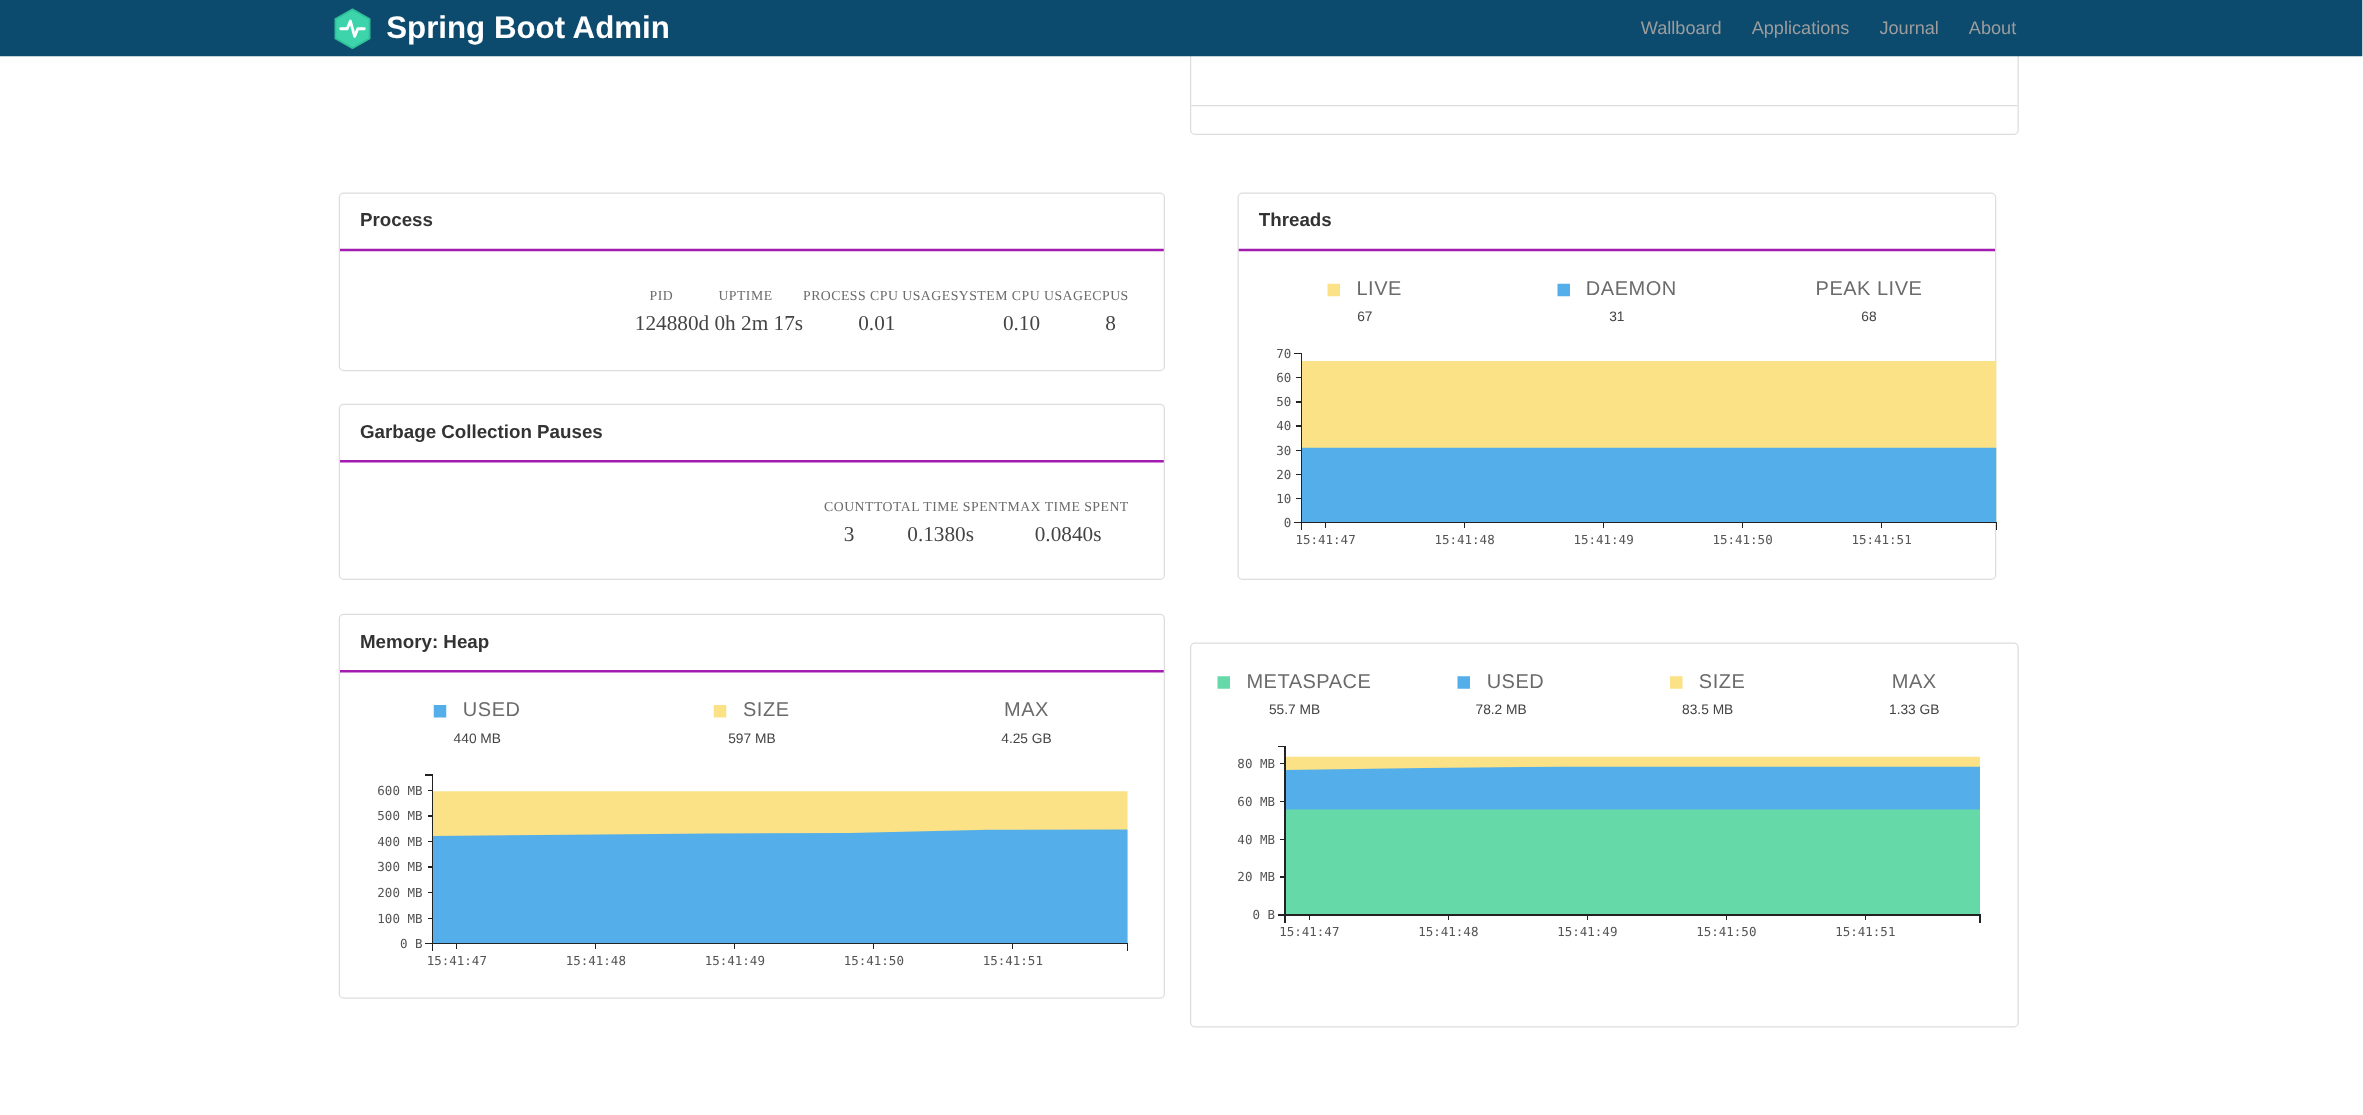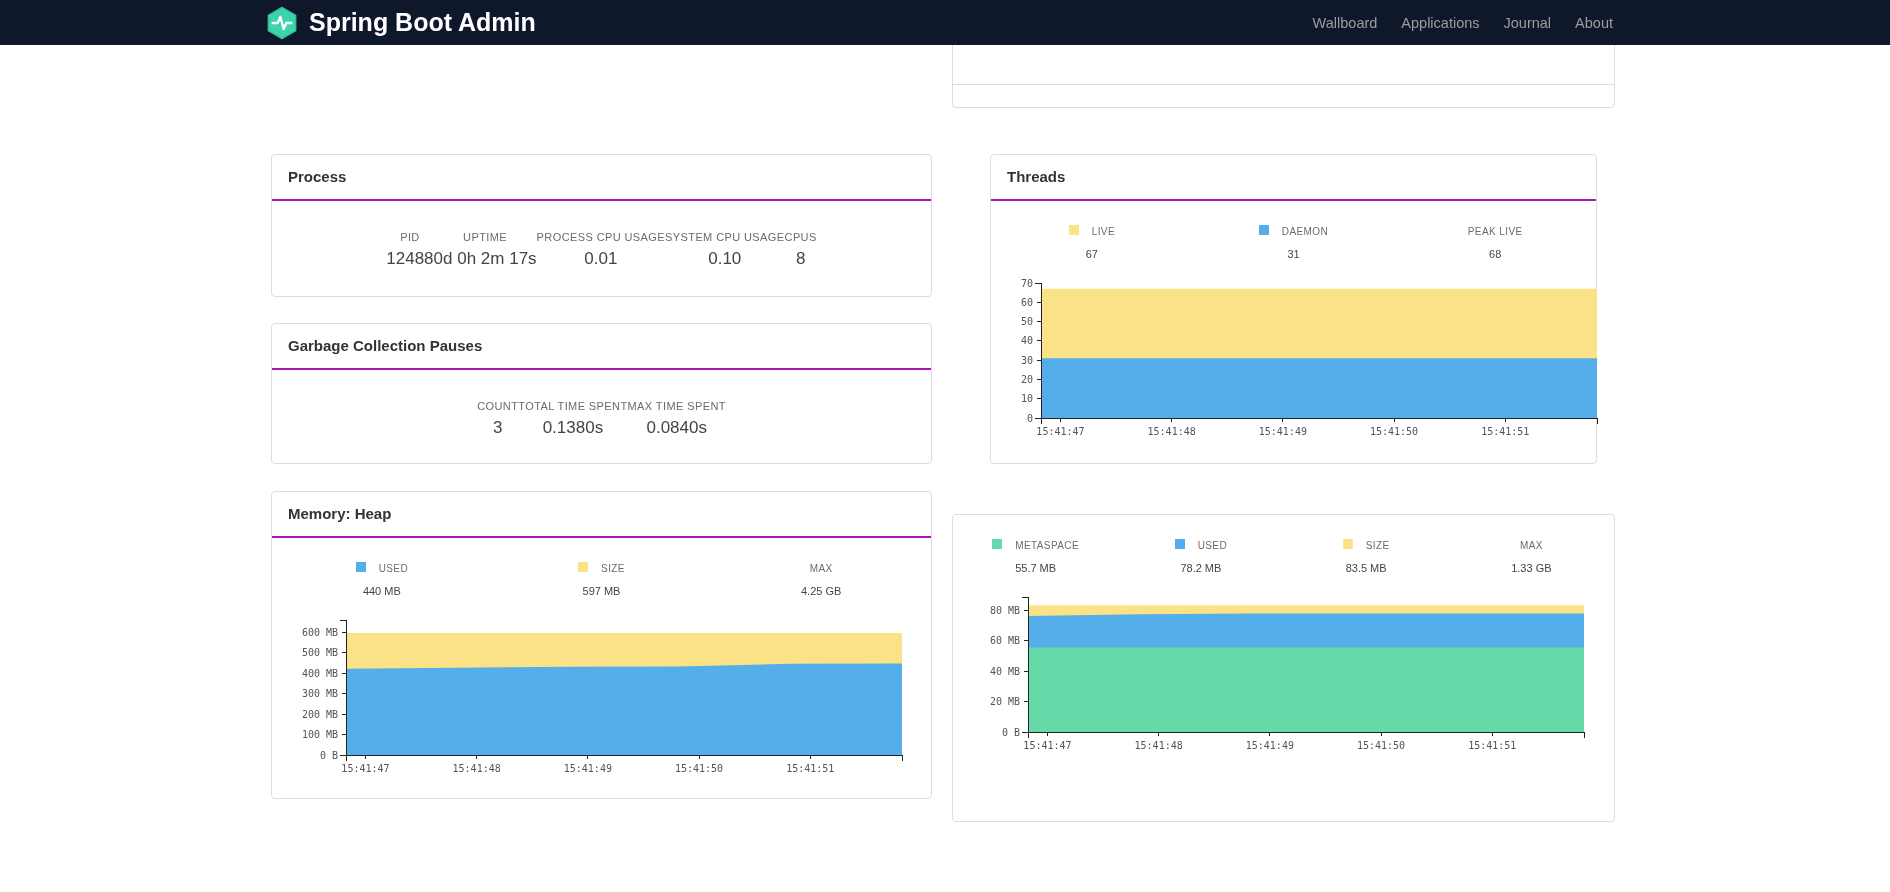--- a/index.html
+++ b/index.html
@@ -1,21 +1,21 @@
 <!DOCTYPE html>
 <html><head>
 <meta charset="utf-8">
 <title>Spring Boot Admin</title>
 <style>
   * { margin:0; padding:0; box-sizing:border-box; }
   html,body { width:1890px; height:892px; background:#fff; font-family:"Liberation Sans", sans-serif; overflow:hidden; }
   .page { position:relative; width:1890px; height:892px; }
 
   
-  .navbar { position:absolute; top:0; left:0; width:100%; height:45px; background:#0f172a; z-index:5; }
+  .navbar { position:absolute; top:0; left:0; width:100%; height:45px; background:#0c4a6e; z-index:5; }
   .nav-container { width:1360px; height:100%; margin:0 auto; display:flex; align-items:center; justify-content:space-between; }
   .brand { display:flex; align-items:center; gap:10px; color:#fff; font-size:25px; font-weight:bold; cursor:pointer; }
   .brand svg { display:block; }
   .nav-links { list-style:none; display:flex; align-items:center; }
   .nav-links li { padding:0 12px; color:#9d9d9d; font-size:14.5px; cursor:pointer; }
 
   
   .panel { position:absolute; background:#fff; border:1px solid #ddd; border-radius:4px; z-index:1; }
   .panel-heading { padding:13px 16px; border-bottom:2px solid #a21caf; font-weight:bold; font-size:15px; color:#333; height:46px; }
 
@@ -25,30 +25,30 @@
   .gc-panel      { left:271px; top:323px; width:661px; height:141px; }
   .heap-panel    { left:271px; top:491px; width:661px; height:308px; }
   .nonheap-panel { left:952px; top:514px; width:663px; height:308px; }
 
   .app-row { position:absolute; top:0; left:0; right:0; height:64px; border-bottom:1px solid #ddd;
              display:flex; align-items:flex-start; justify-content:space-between; padding:0 36px 11px 50px;gap:24px; }
   .app-name { font-size:15px; font-weight:600; color:#333; cursor:pointer; }
   .app-status { font-size:14px; font-weight:bold; letter-spacing:0.5px; }
 
   
-  .stats-row { display:flex; justify-content:center; align-items:center; height:96px; padding:0 28px; }
+  .stats-row { display:flex; justify-content:flex-end; align-items:center; height:96px; padding:0 28px;font-family:Liberation Serif, serif; }
   .stat { text-align:center; }
   .stat-label { font-size:11px; color:#6b6b6b; letter-spacing:0.4px; line-height:14px; }
   .stat-value { font-size:17px; color:#444; margin-top:5px; line-height:20px; }
 
   
   .legend-row { display:flex; margin-top:24px; }
   .legend-item { flex:1; text-align:center; }
-  .legend-label { font-size:10px; color:#6b6b6b; letter-spacing:0.4px; line-height:14px;
-                  display:flex; align-items:flex-start; justify-content:center; gap:13px; }
+  .legend-label { font-size:16px; color:#6b6b6b; letter-spacing:0.4px; line-height:14px;
+                  display:flex; align-items:center; justify-content:center; gap:13px; }
   .swatch { display:inline-block; width:10px; height:10px; }
   .legend-value { font-size:11px; color:#444; margin-top:5px; line-height:20px; }
 
   
   .chart { width:612px; height:174px; margin:12px auto 0; }
   .chart svg text { font-family:"DejaVu Sans Mono", monospace; font-size:10px; fill:#545454; }
   .chart svg .axis { stroke:#222; stroke-width:1; fill:none; shape-rendering:crispEdges; }
 </style>
 </head>
 <body>

